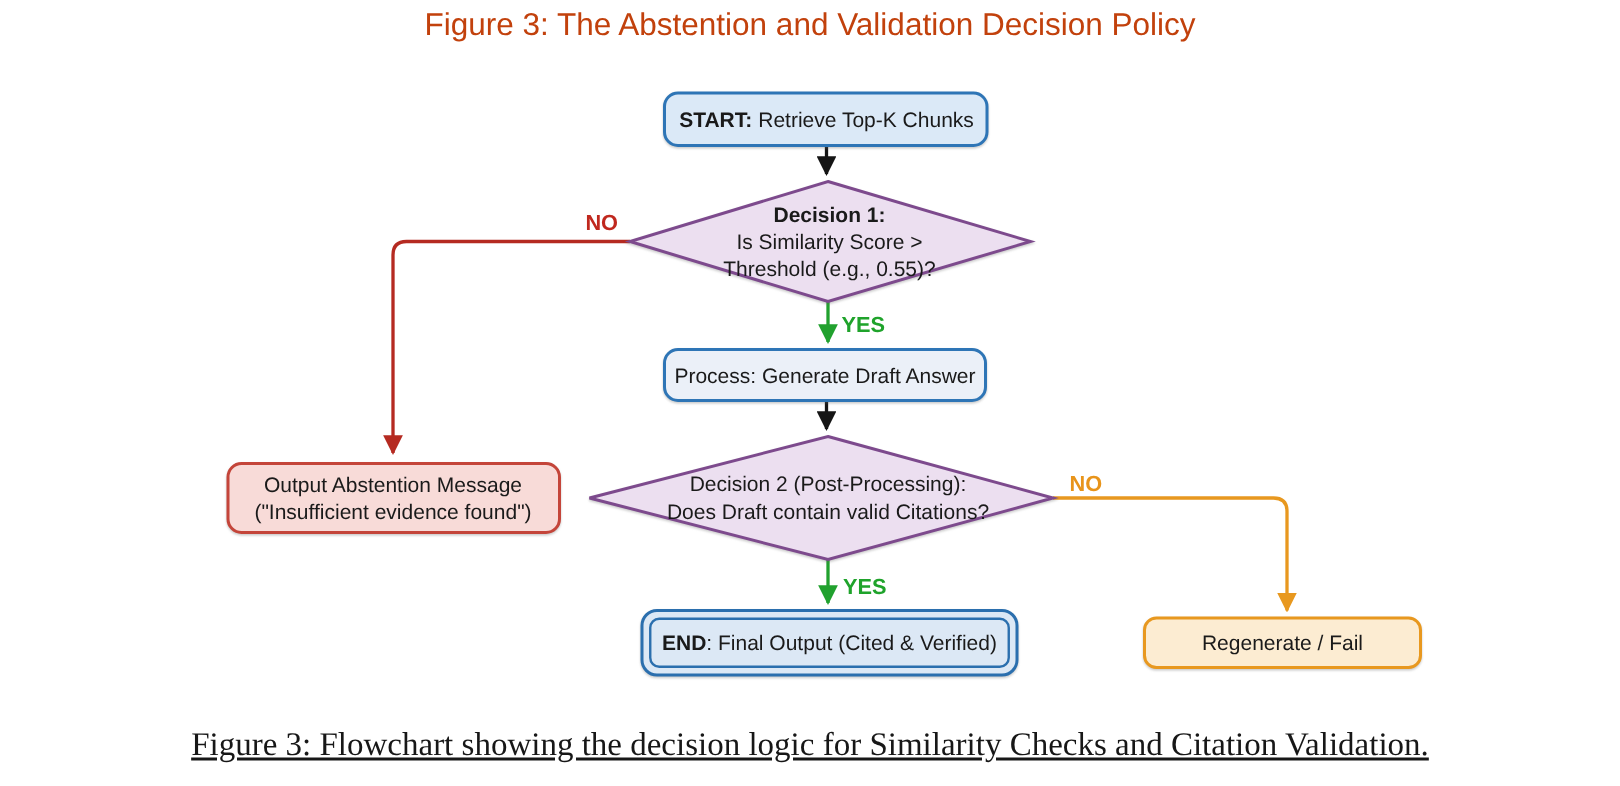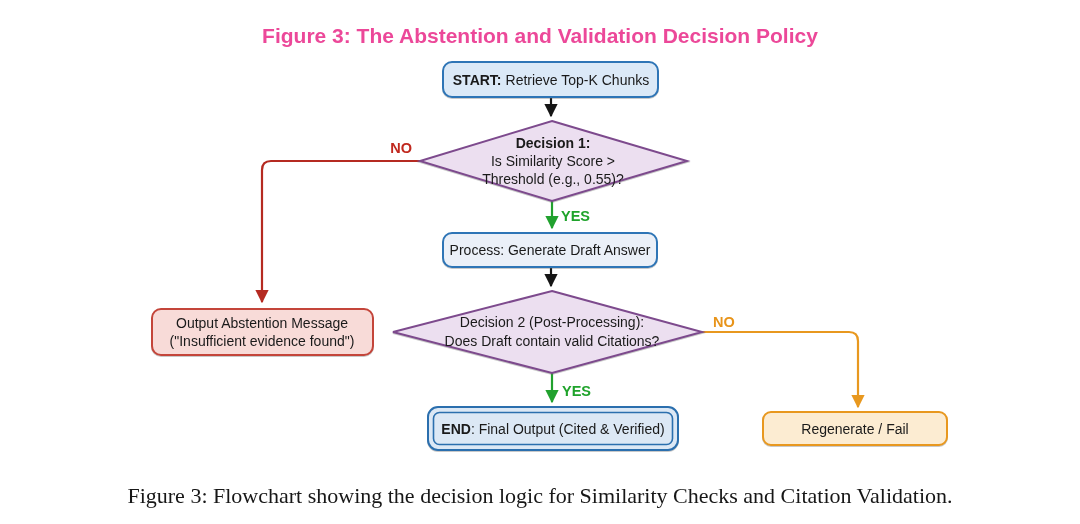--- a/index.html
+++ b/index.html
@@ -1,21 +1,21 @@
 <!DOCTYPE html>
 <html><head>
 <meta charset="utf-8">
 <style>
   html,body{margin:0;padding:0;background:#ffffff;}
   .page{position:relative;width:1080px;height:524px;background:#ffffff;overflow:hidden;
         font-family:"Liberation Sans",sans-serif;}
-  .fig-title{position:absolute;top:24px;left:0;width:100%;text-align:center;
-        font-size:21px;font-weight:bold;color:#ec4899;}
+  .fig-title{position:absolute;top:5px;left:0;width:100%;text-align:center;
+        font-size:21px;font-weight:normal;color:#c2410c;}
   .fig-caption{position:absolute;top:483px;left:0;width:100%;text-align:center;
-        font-family:"Liberation Serif",serif;font-size:22px;color:#171717;}
+        font-family:"Liberation Serif",serif;font-size:22px;color:#171717;text-decoration:underline;}
   svg{position:absolute;top:0;left:0;}
   svg text{font-family:"Liberation Sans",sans-serif;fill:#1a1a1a;}
   .node-text{font-size:14px;}
   .b{font-weight:bold;}
   .edge-label{font-size:14.5px;font-weight:bold;}
   .shadow{filter:drop-shadow(0.6px 1.2px 0.7px rgba(100,100,100,0.35));}
   .proc-box{fill:#dbe9f7;stroke:#2e75b6;stroke-width:2;}
   .proc-box-light{fill:#ebf0f8;stroke:#2e75b6;stroke-width:2;}
   .end-outer{fill:#dce8f5;stroke:#2b6fae;stroke-width:2;}
   .end-inner{fill:none;stroke:#2b6fae;stroke-width:1.6;}

